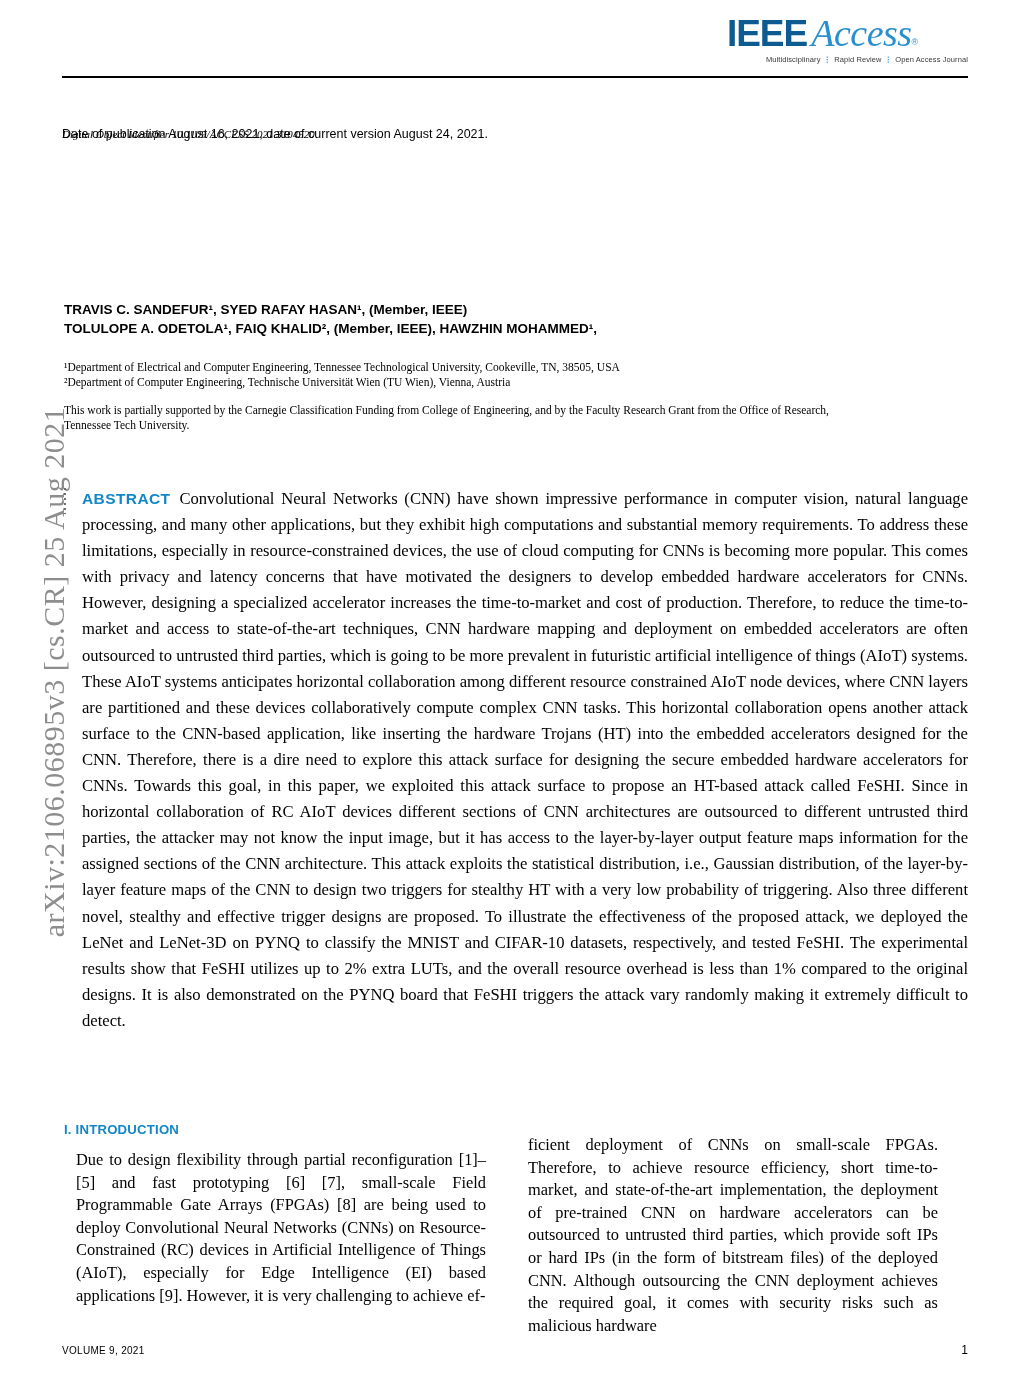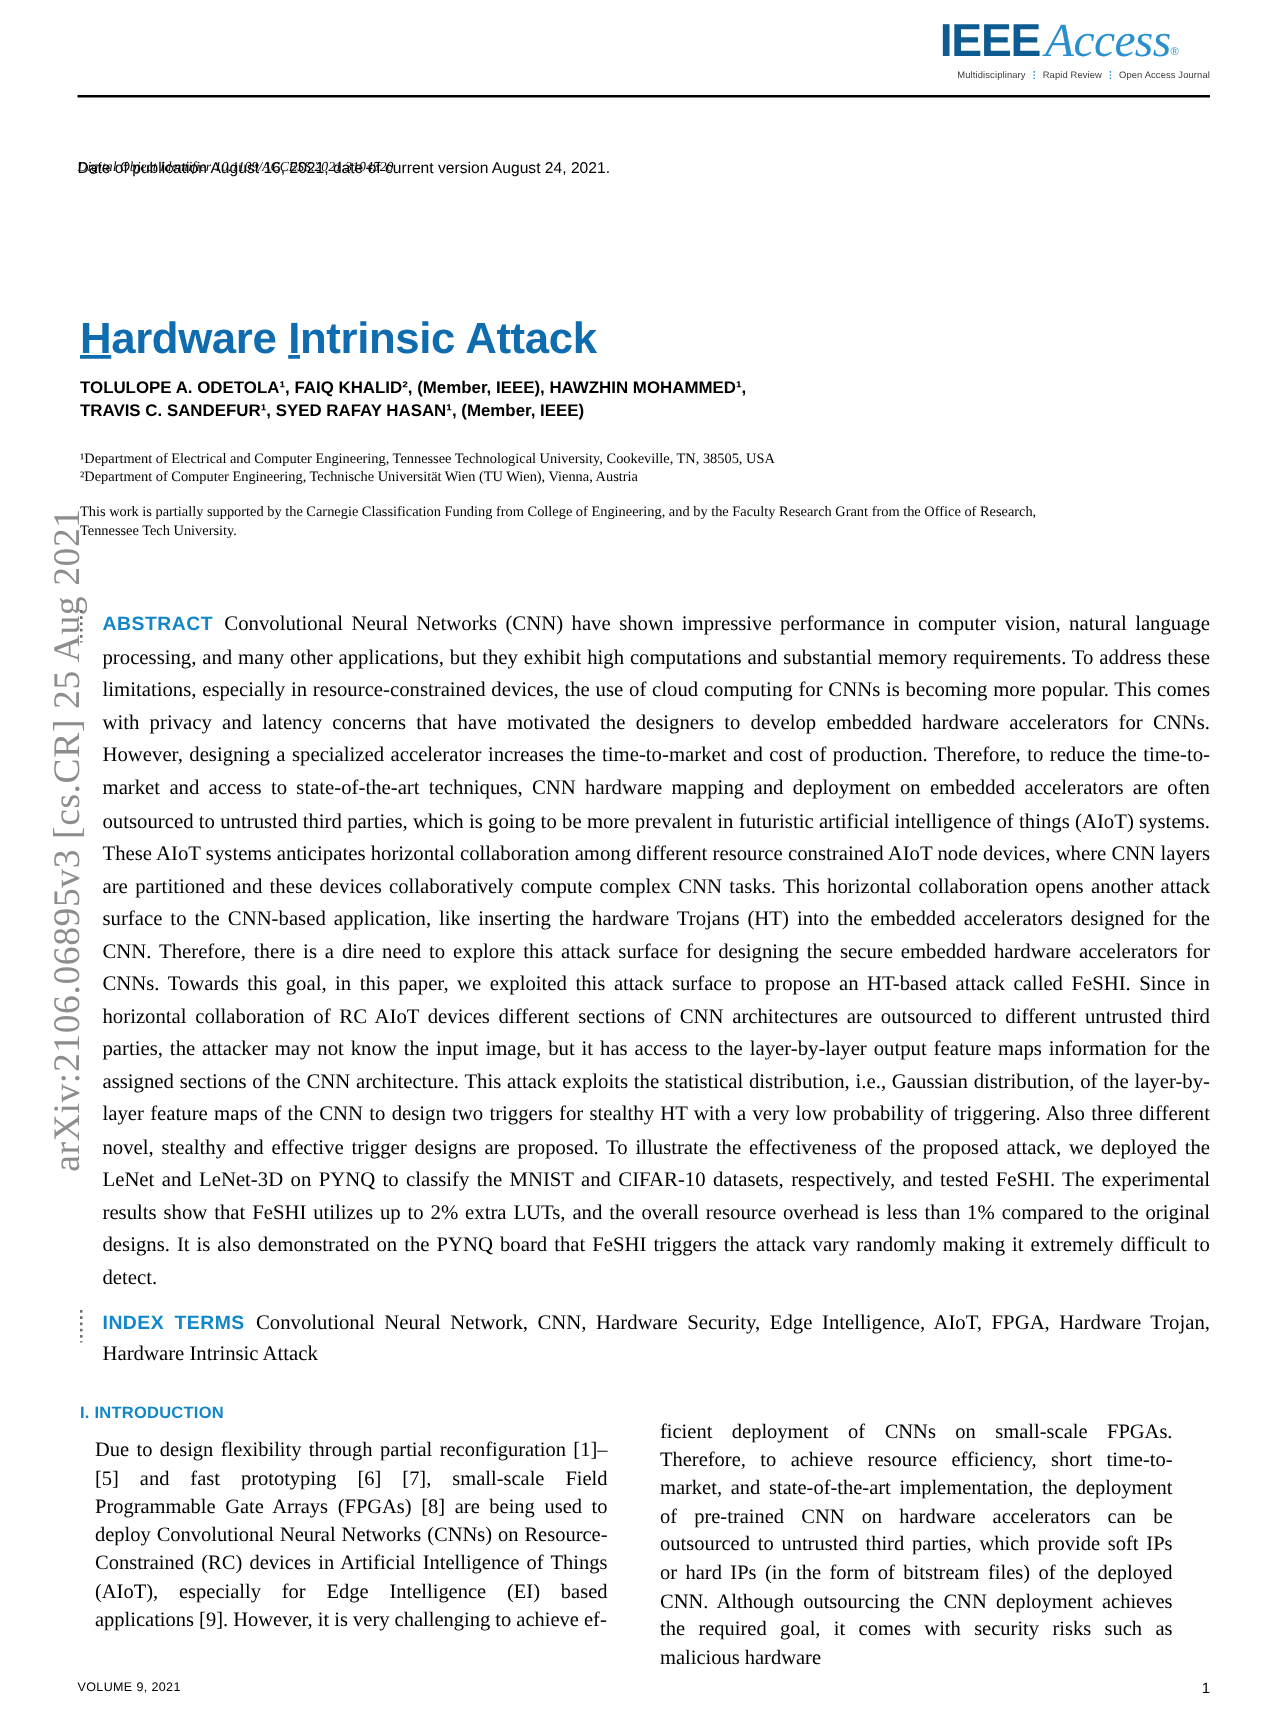--- a/index.html
+++ b/index.html
@@ -45,21 +45,21 @@
     position: absolute;
     left: 62px;
     top: 14px;
     width: 906px;
     height: 62px;
   }
   #ieee-logo {
     position: absolute;
     right: 0;
     top: 0;
-    text-align: center;
+    text-align: left;
     line-height: 1;
   }
   #ieee-logo .logo-main {
     font-family: "Liberation Serif", serif;
     font-size: 0;
     white-space: nowrap;
   }
   #ieee-logo .ieee-word {
     font-family: "Liberation Sans", sans-serif;
     font-weight: bold;
@@ -290,43 +290,38 @@
       </div>
     </div>
   </div>
   <div id="masthead-rule"></div>
 
   <div id="pub-date">Date of publication August 16, 2021, date of current version August 24, 2021.</div>
   <div id="pub-doi">Digital Object Identifier 10.1109/ACCESS.2021.3104520</div>
 
   <h1 id="paper-title">
     <br>
-    <span><span class="u">H</span><span>ardware </span><span class="u">I</span><span>ntrinsic Attack</span></span>
   </h1>
 
   <div id="authors">
+    <div>TRAVIS C. SANDEFUR¹, SYED RAFAY HASAN¹, (Member, IEEE)</div>
     <div>TOLULOPE A. ODETOLA¹, FAIQ KHALID², (Member, IEEE), HAWZHIN MOHAMMED¹,</div>
-    <div>TRAVIS C. SANDEFUR¹, SYED RAFAY HASAN¹, (Member, IEEE)</div>
   </div>
 
   <div id="affiliations">
     <div>¹Department of Electrical and Computer Engineering, Tennessee Technological University, Cookeville, TN, 38505, USA</div>
     <div>²Department of Computer Engineering, Technische Universität Wien (TU Wien), Vienna, Austria</div>
   </div>
   <div id="funding">This work is partially supported by the Carnegie Classification Funding from College of Engineering, and by the Faculty Research Grant from the Office of Research, Tennessee Tech University.</div>
 
   <div id="abstract-block">
     <div class="dotted-rule"></div>
     <div class="section-body"><span class="section-kicker">ABSTRACT</span><span>Convolutional Neural Networks (CNN) have shown impressive performance in computer vision, natural language processing, and many other applications, but they exhibit high computations and substantial memory requirements. To address these limitations, especially in resource-constrained devices, the use of cloud computing for CNNs is becoming more popular. This comes with privacy and latency concerns that have motivated the designers to develop embedded hardware accelerators for CNNs. However, designing a specialized accelerator increases the time-to-market and cost of production. Therefore, to reduce the time-to-market and access to state-of-the-art techniques, CNN hardware mapping and deployment on embedded accelerators are often outsourced to untrusted third parties, which is going to be more prevalent in futuristic artificial intelligence of things (AIoT) systems. These AIoT systems anticipates horizontal collaboration among different resource constrained AIoT node devices, where CNN layers are partitioned and these devices collaboratively compute complex CNN tasks. This horizontal collaboration opens another attack surface to the CNN-based application, like inserting the hardware Trojans (HT) into the embedded accelerators designed for the CNN. Therefore, there is a dire need to explore this attack surface for designing the secure embedded hardware accelerators for CNNs. Towards this goal, in this paper, we exploited this attack surface to propose an HT-based attack called FeSHI. Since in horizontal collaboration of RC AIoT devices different sections of CNN architectures are outsourced to different untrusted third parties, the attacker may not know the input image, but it has access to the layer-by-layer output feature maps information for the assigned sections of the CNN architecture. This attack exploits the statistical distribution, i.e., Gaussian distribution, of the layer-by-layer feature maps of the CNN to design two triggers for stealthy HT with a very low probability of triggering. Also three different novel, stealthy and effective trigger designs are proposed. To illustrate the effectiveness of the proposed attack, we deployed the LeNet and LeNet-3D on PYNQ to classify the MNIST and CIFAR-10 datasets, respectively, and tested FeSHI. The experimental results show that FeSHI utilizes up to 2% extra LUTs, and the overall resource overhead is less than 1% compared to the original designs. It is also demonstrated on the PYNQ board that FeSHI triggers the attack vary randomly making it extremely difficult to detect.</span></div>
   </div>
 
-  <div id="index-block">
-    <div class="dotted-rule"></div>
-    <div class="section-body"><span class="section-kicker">INDEX TERMS</span><span>Convolutional Neural Network, CNN, Hardware Security, Edge Intelligence, AIoT, FPGA, Hardware Trojan, Hardware Intrinsic Attack</span></div>
-  </div>
 
   <div id="body-columns">
     <div class="col">
       <div class="sec-head">I. INTRODUCTION</div>
       <p>Due to design flexibility through partial reconfiguration [1]–[5] and fast prototyping [6] [7], small-scale Field Programmable Gate Arrays (FPGAs) [8] are being used to deploy Convolutional Neural Networks (CNNs) on Resource-Constrained (RC) devices in Artificial Intelligence of Things (AIoT), especially for Edge Intelligence (EI) based applications [9]. However, it is very challenging to achieve ef-</p>
     </div>
     <div class="col">
       <p>ficient deployment of CNNs on small-scale FPGAs. Therefore, to achieve resource efficiency, short time-to-market, and state-of-the-art implementation, the deployment of pre-trained CNN on hardware accelerators can be outsourced to untrusted third parties, which provide soft IPs or hard IPs (in the form of bitstream files) of the deployed CNN. Although outsourcing the CNN deployment achieves the required goal, it comes with security risks such as malicious hardware</p>
     </div>
   </div>

